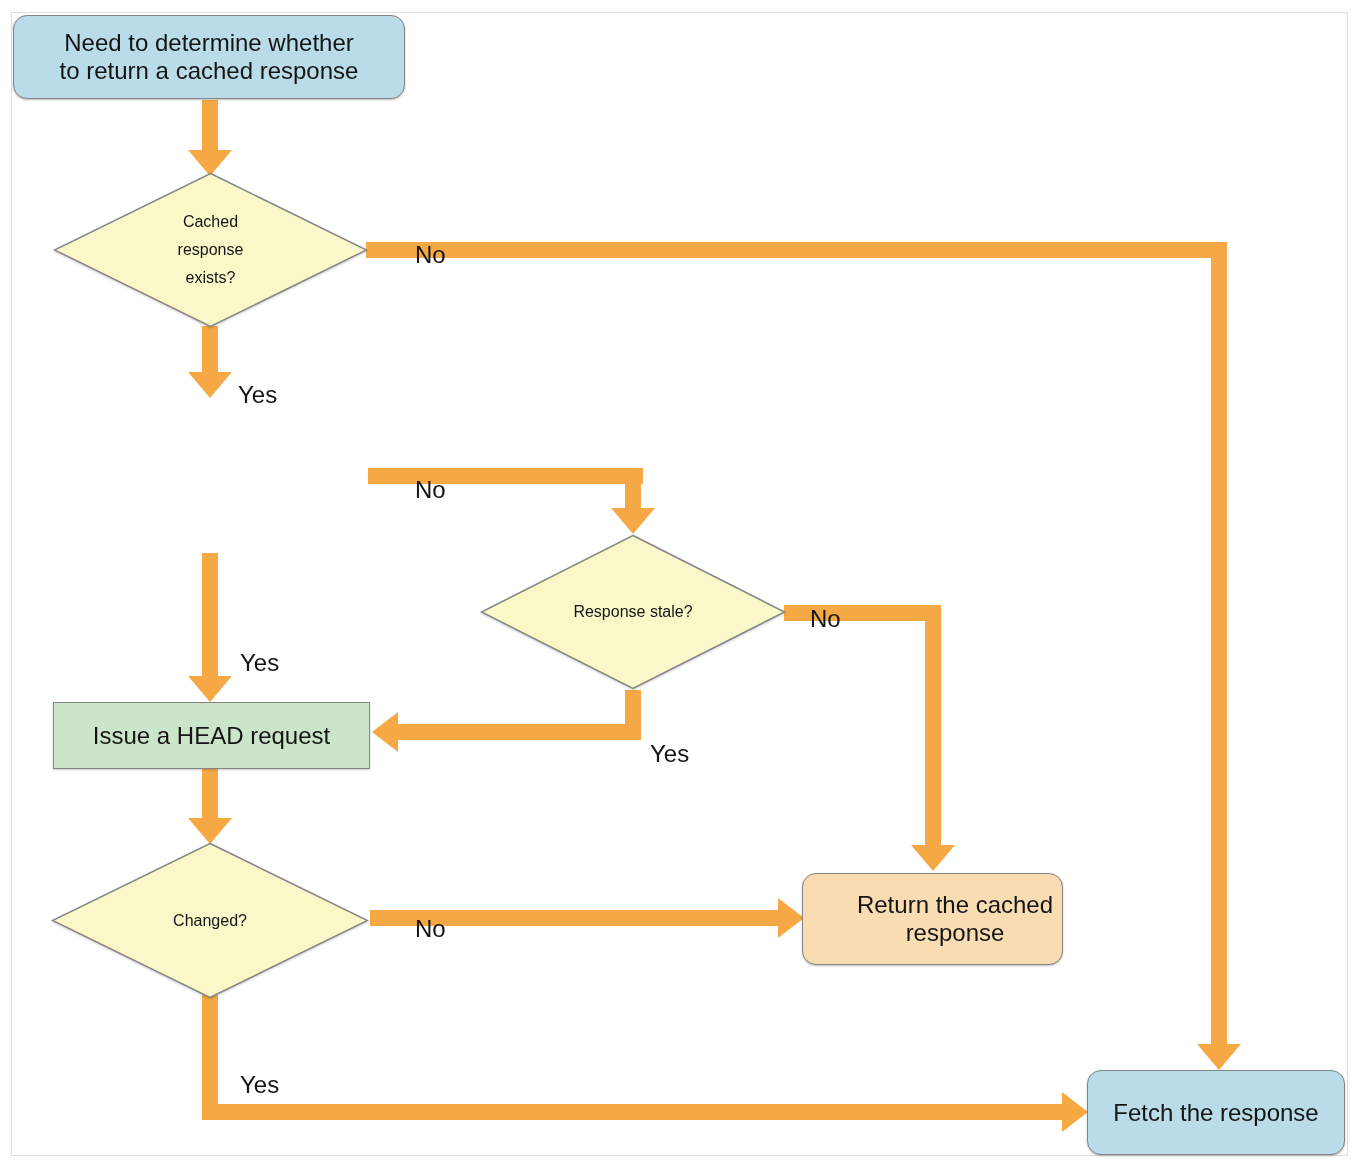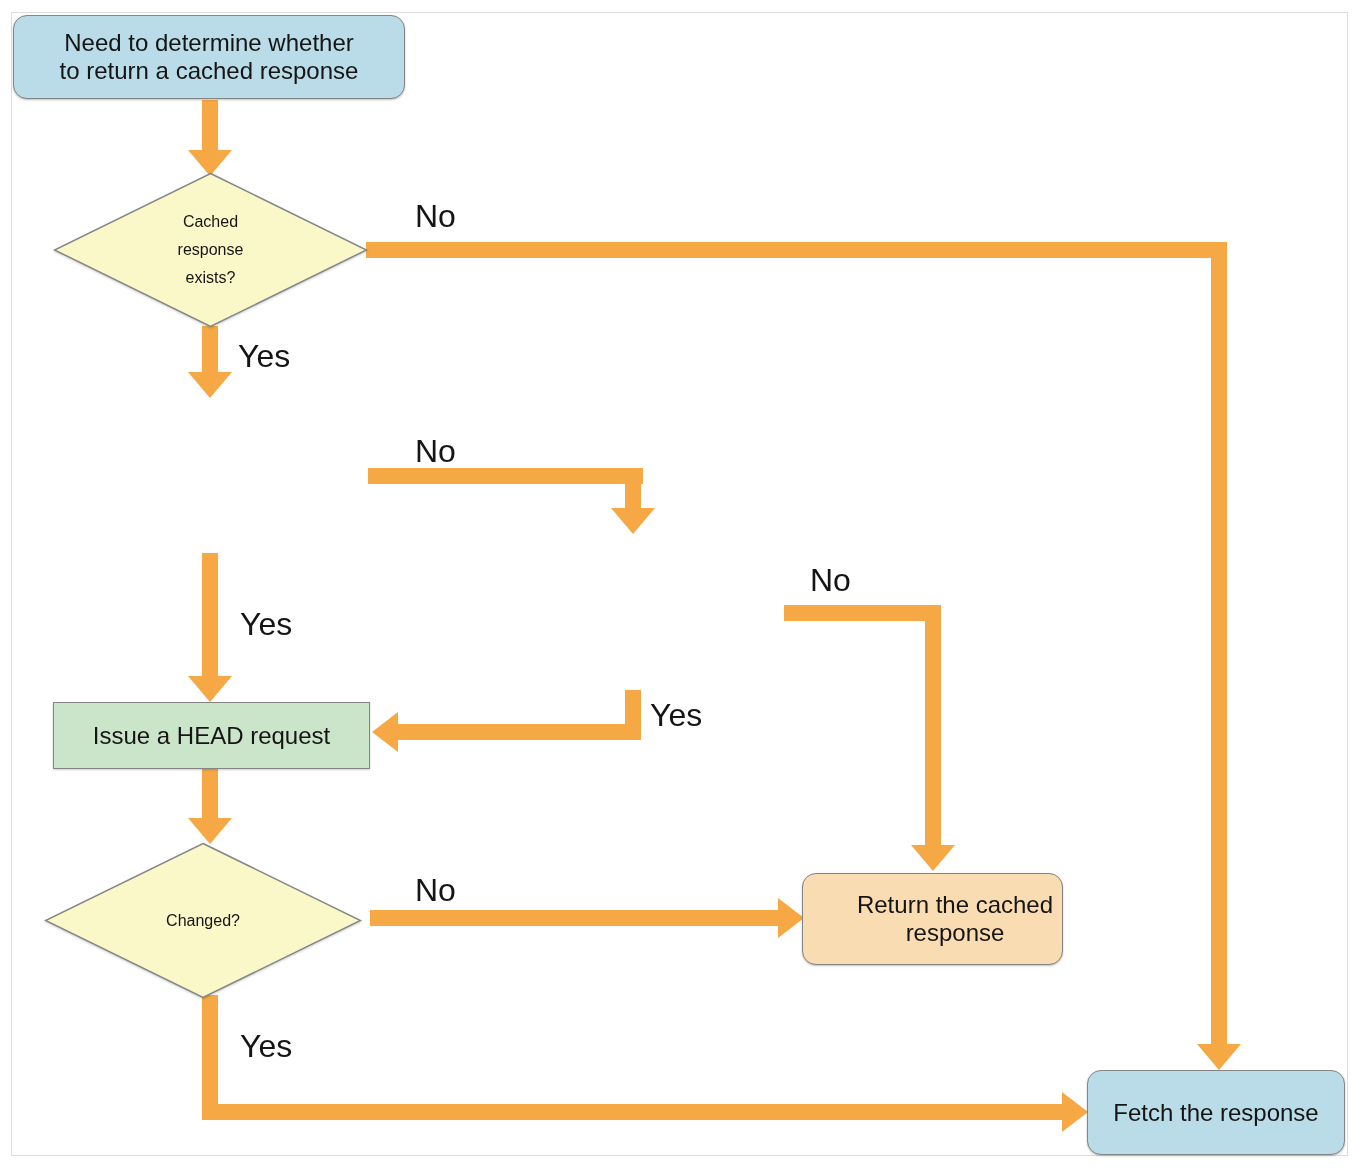--- a/index.html
+++ b/index.html
@@ -29,21 +29,21 @@
     box-shadow:0 1px 2px rgba(0,0,0,.25);}
   .rect{border:1.5px solid var(--c-border);box-shadow:0 1px 2px rgba(0,0,0,.2);}
   .blue{background:var(--c-blue);text-align:center;}
   .green{background:var(--c-green);}
   .peach{background:var(--c-peach);padding-left:45px;}
   .diamond{position:absolute;}
   .diamond svg{position:absolute;left:0;top:0;filter:drop-shadow(0 1px 1px rgba(0,0,0,.2));}
   .diamond .label{position:absolute;inset:0;display:flex;align-items:center;
     justify-content:center;text-align:center;white-space:pre-line;
     font-size:16px;line-height:28px;}
-  .edge-label{position:absolute;font-size:32px;}
+  .edge-label{position:absolute;font-size:24px;margin-top:43px;}
 </style>
 </head>
 <body>
 
 <div class="canvas">
 
   <div class="frame"></div>
 
   <div class="seg" style="left:202px;top:100px;width:16px;height:52px;"></div>
   <div class="head down" style="left:188px;top:150px;"></div>
@@ -88,26 +88,32 @@
   <div class="diamond" style="left:53px;top:172px;width:315px;height:156px;">
     <svg width="315" height="156">
       <polygon points="157.5,1.5 313.5,78 157.5,154.5 1.5,78" style="fill:var(--c-yellow);stroke:var(--c-border);stroke-width:1.5"></polygon>
     </svg>
     <div class="label">Cached
 response
 exists?</div>
   </div>
 
 
+  <div class="diamond" style="left:480px;top:534px;width:306px;height:156px;">
+    <svg width="306" height="156">
+      <polygon points="153,1.5 304.5,78 153,154.5 1.5,78" style="fill:var(--c-yellow);stroke:var(--c-border);stroke-width:1.5"></polygon>
+    </svg>
+    <div class="label">Response stale?</div>
+  </div>
 
   <div class="node rect green" style="left:53px;top:702px;width:317px;height:67px;">
     <span>Issue a HEAD request</span>
   </div>
 
-  <div class="diamond" style="left:44px;top:842px;width:318px;height:157px;">
+  <div class="diamond" style="left:51px;top:842px;width:318px;height:157px;">
     <svg width="318" height="157">
       <polygon points="159,1.5 316.5,78.5 159,155.5 1.5,78.5" style="fill:var(--c-yellow);stroke:var(--c-border);stroke-width:1.5"></polygon>
     </svg>
     <div class="label">Changed?</div>
   </div>
 
   <div class="node rounded peach" style="left:802px;top:873px;width:261px;height:92px;">
     <span>Return the cached
 response</span>
   </div>

